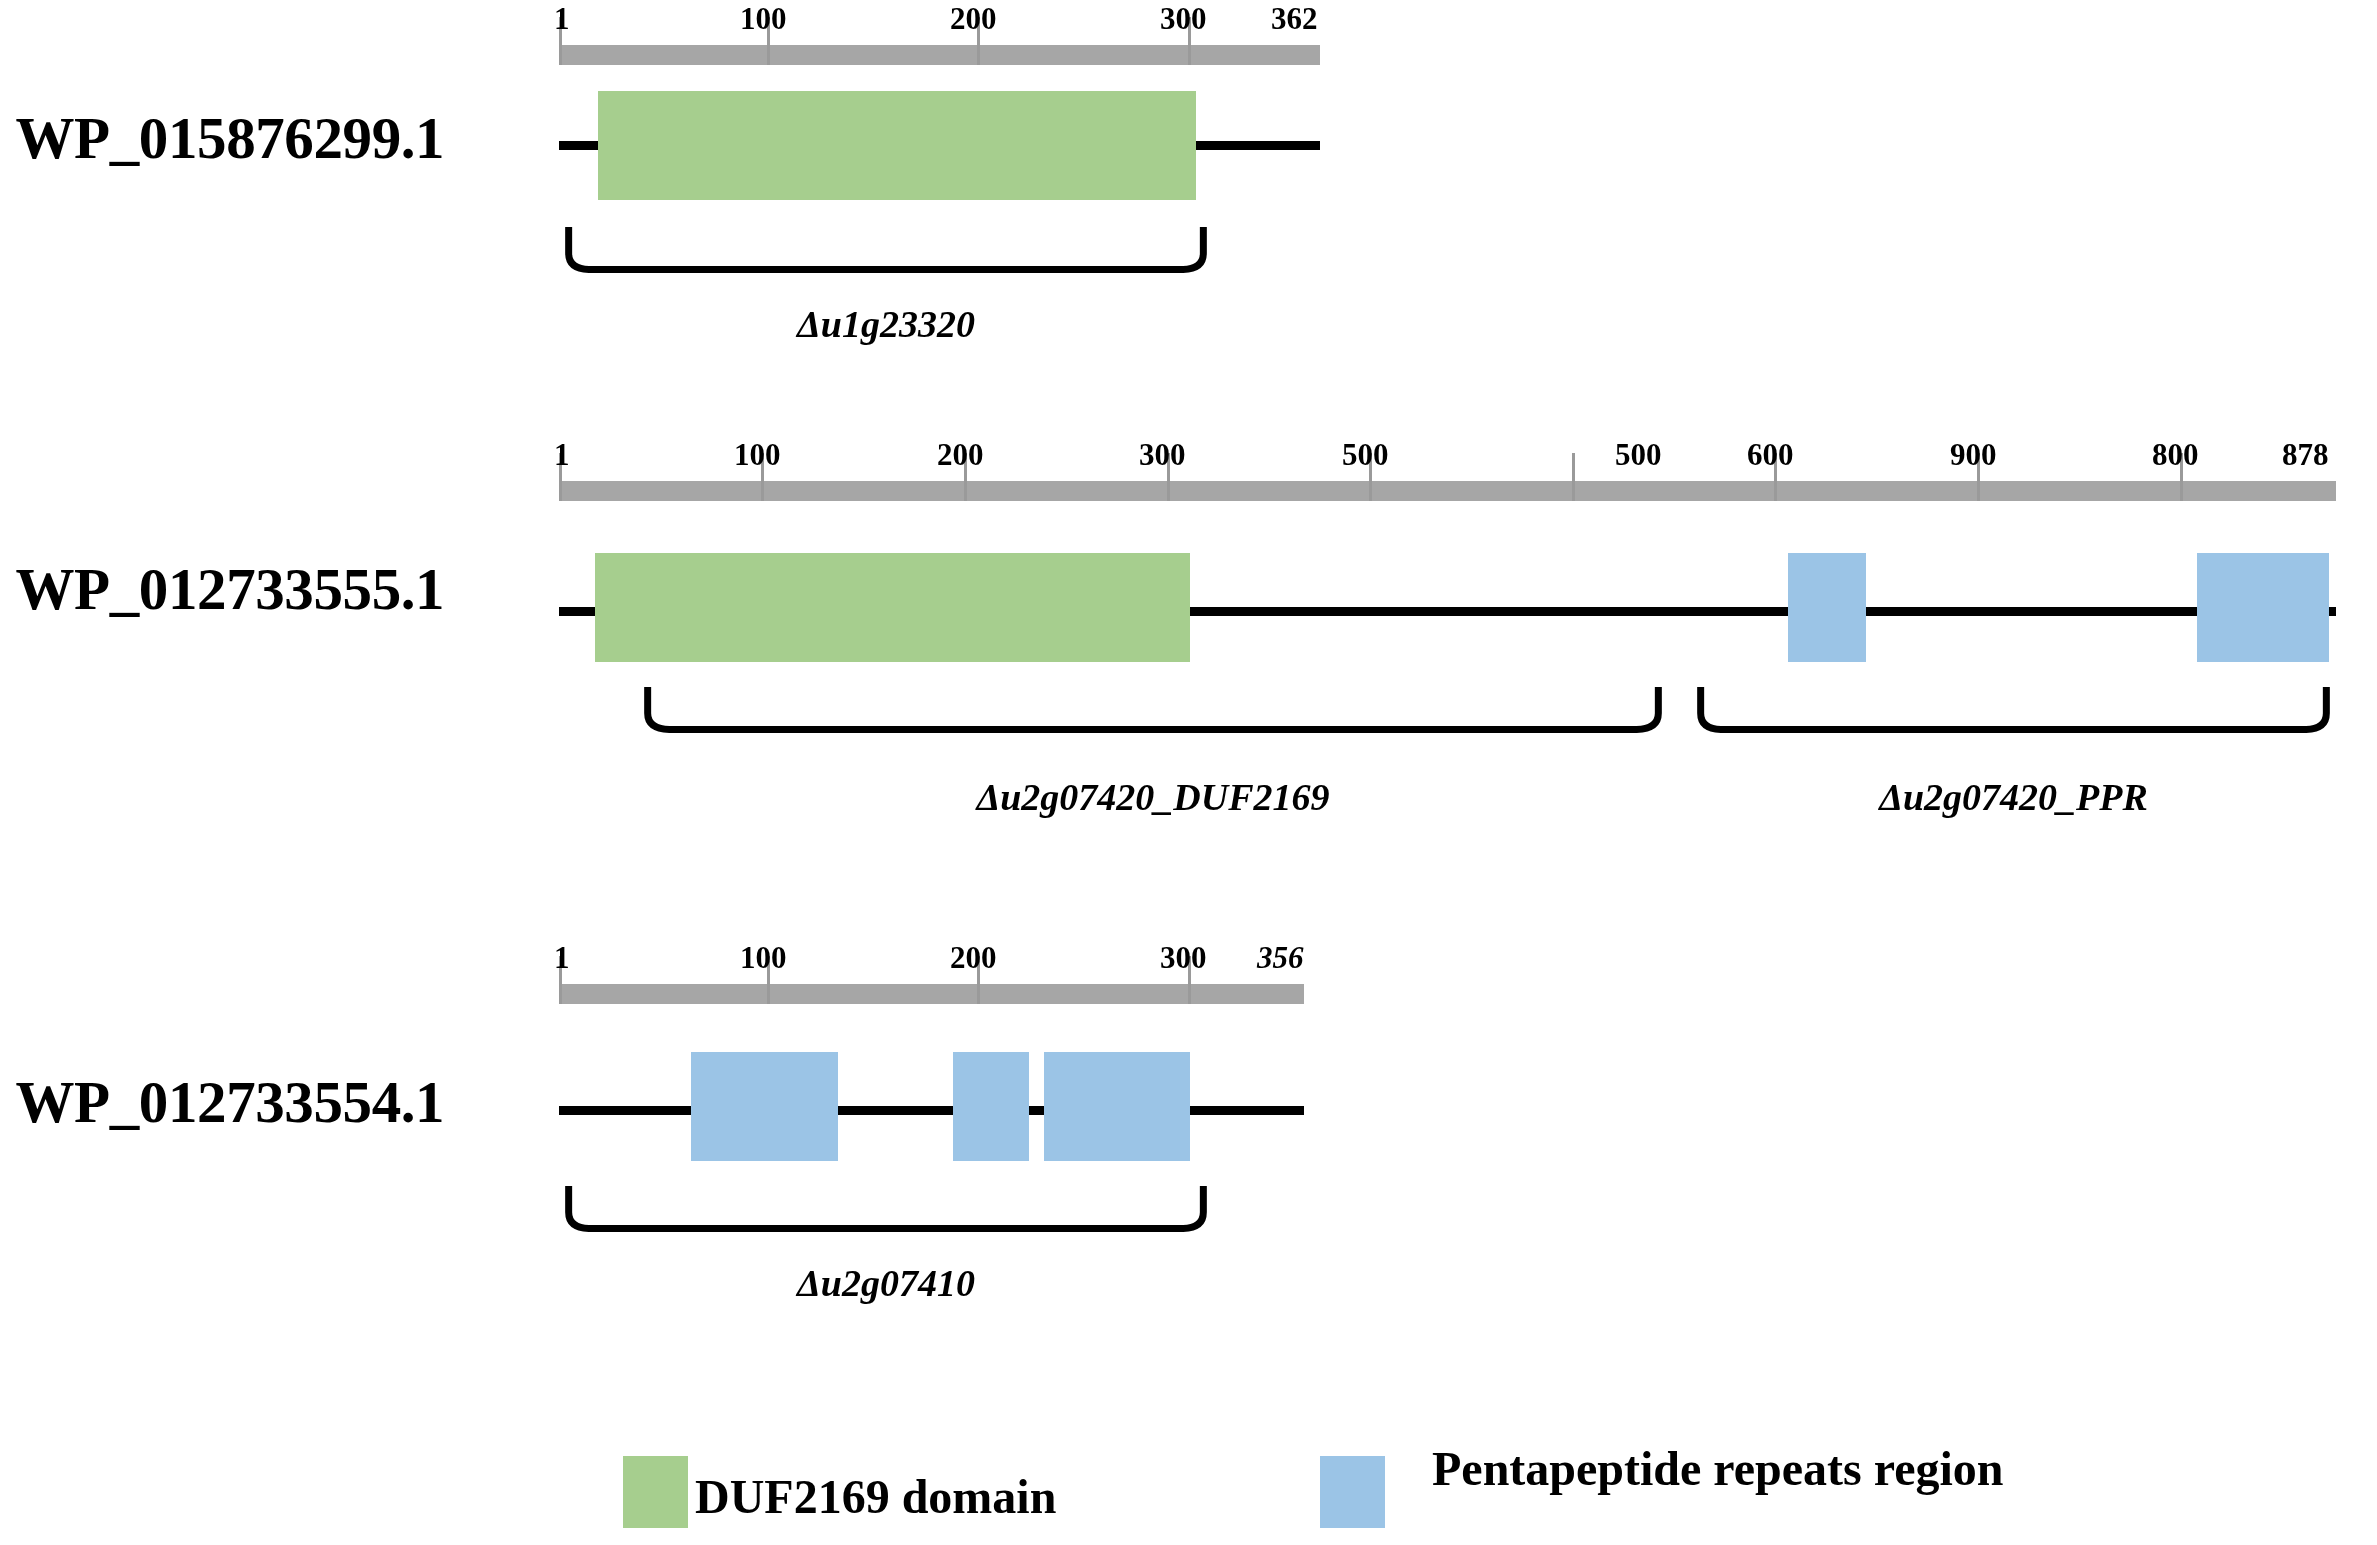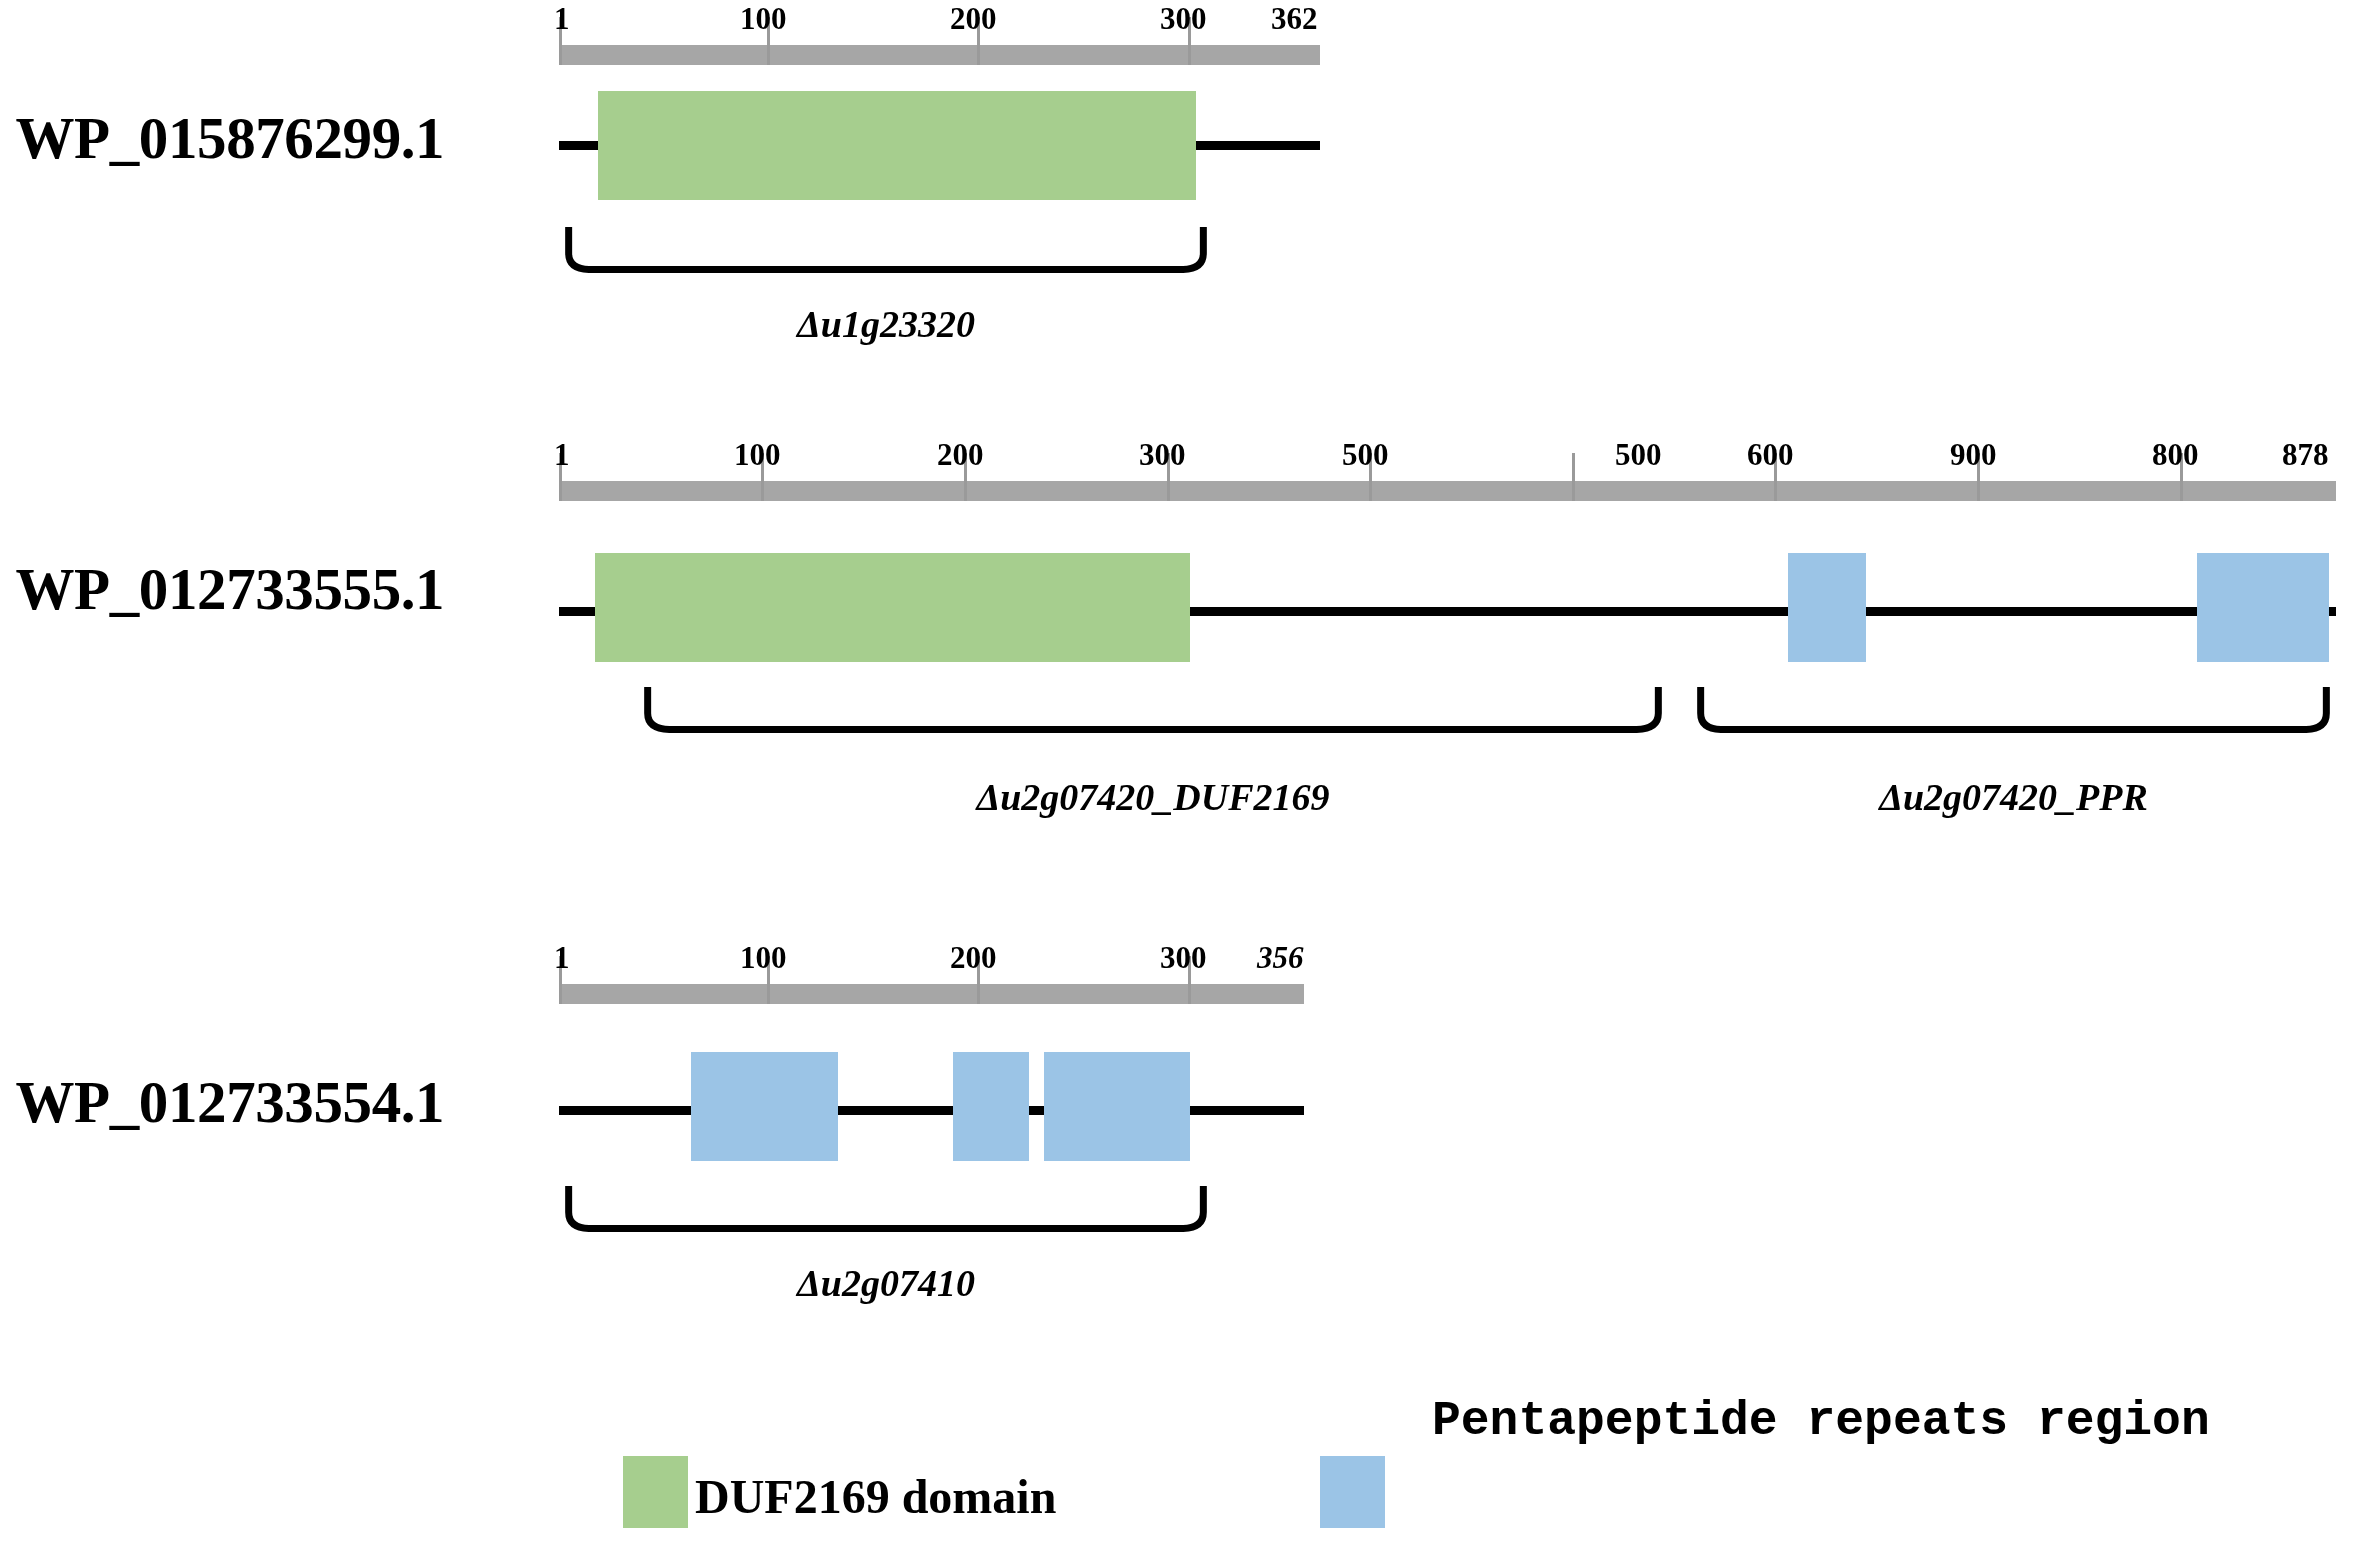--- a/index.html
+++ b/index.html
@@ -201,17 +201,17 @@
       </svg>
     </div>
     <div class="bracket-label" style="left:564px; top:1264px; width:644px;">Δu2g07410</div>
   </div>
 
   <div>
     <div class="legend-swatch" style="left:623px; top:1456px; width:65px; height:72px; background:#a6ce8e;"></div>
     <div class="legend-text" style="left:695px; top:1473px;text-align:right;">DUF2169  domain</div>
 
     <div class="legend-swatch" style="left:1320px; top:1456px; width:65px; height:72px; background:#9bc4e6;"></div>
-    <div class="legend-text" style="left:1432px; top:1397px;font-family:Liberation Mono, monospace;">Pentapeptide  repeats  region</div>
+    <div class="legend-text" style="left:1432px; top:1445px;">Pentapeptide  repeats  region</div>
   </div>
 
 </div>
 
 
 </body></html>

